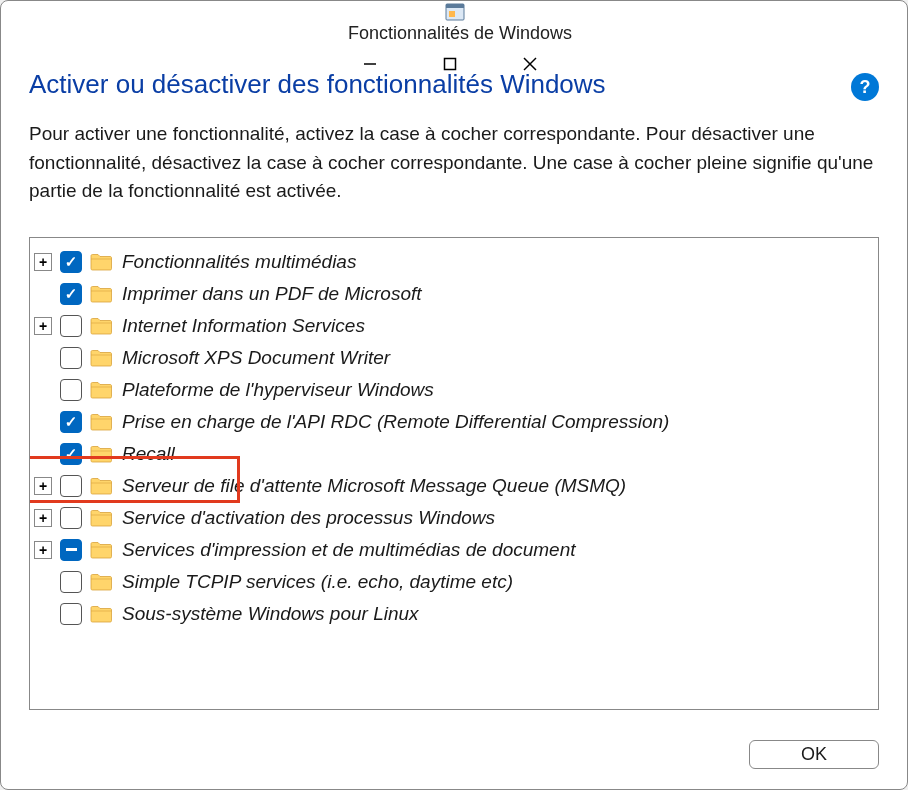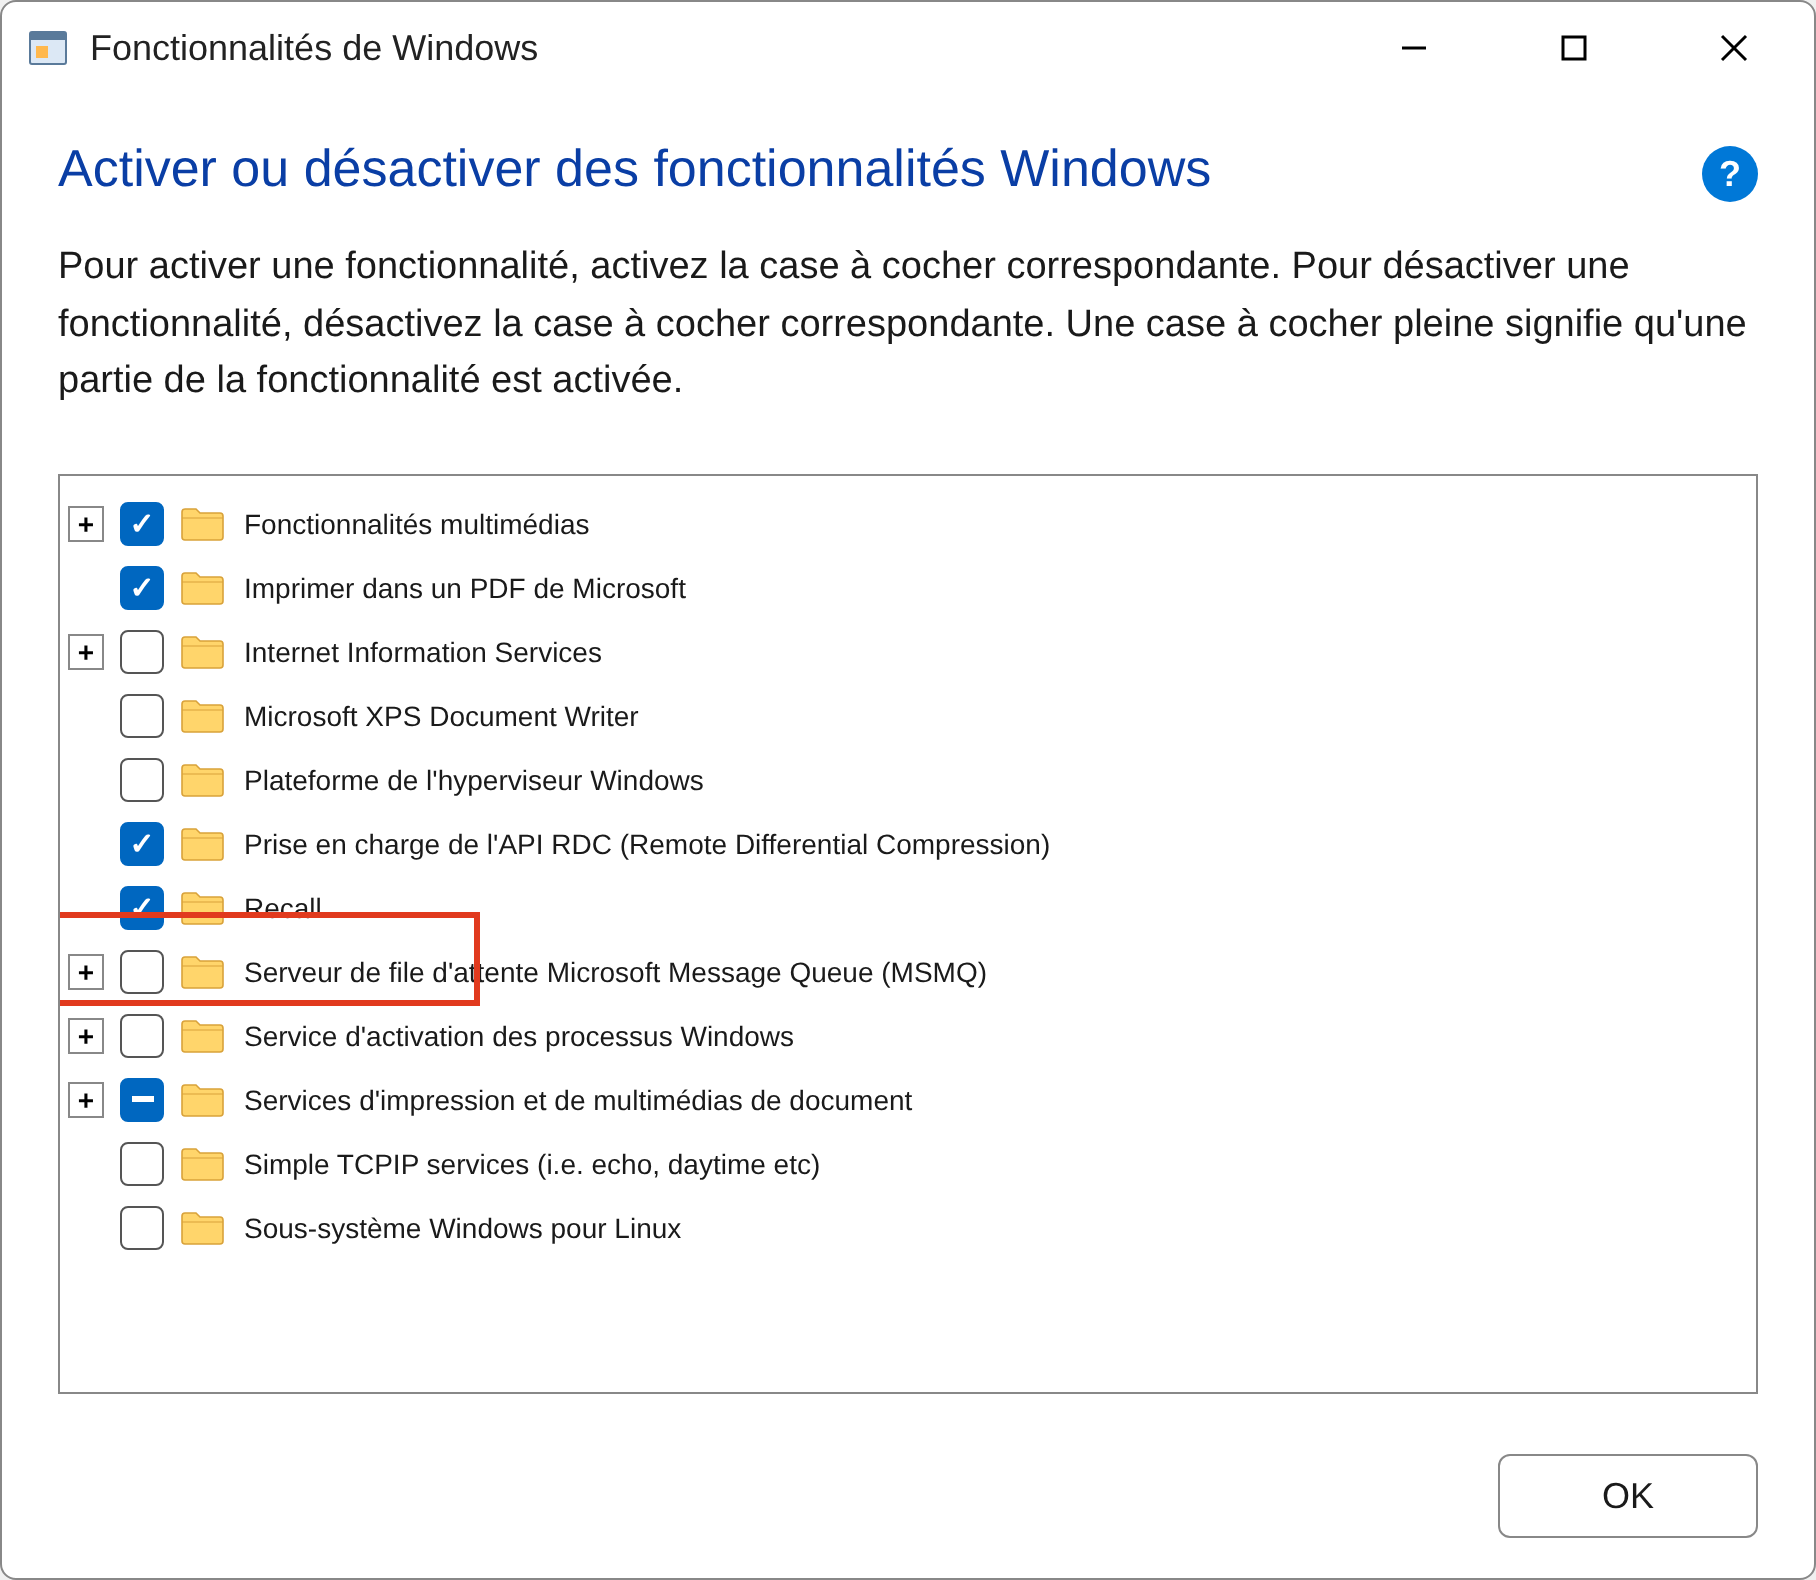--- a/index.html
+++ b/index.html
@@ -18,20 +18,21 @@
       border-radius: 8px;
       display: flex;
       flex-direction: column;
       position: relative;
     }
     .titlebar {
       display: flex;
       align-items: center;
       height: 46px;
       padding: 0 0 0 12px;
+      flex-direction: column;
     }
     .titlebar-icon {
       width: 22px;
       height: 22px;
       margin-right: 10px;
       position: relative;
     }
     .titlebar-icon svg { width: 22px; height: 22px; }
     .titlebar-title {
       font-size: 18px;
@@ -168,40 +169,41 @@
       height: 3px;
       background: #fff;
     }
     .folder-icon {
       width: 22px;
       height: 18px;
       margin-left: 4px;
       flex-shrink: 0;
     }
     .item-label {
-      font-size: 14px;
+      font-size: 19px;
       color: #1a1a1a;
       margin-left: 6px;
       white-space: nowrap;
+      font-style: italic;
     }
     .highlight-box {
       position: absolute;
       border: 3px solid #e13a1e;
       pointer-events: none;
       z-index: 10;
     }
     .button-row {
       display: flex;
       justify-content: flex-end;
       gap: 14px;
       padding: 18px 28px 20px 28px;
     }
     .btn {
       min-width: 130px;
-      height: 42px;
+      height: 29px;
       border: 1px solid #888;
       border-radius: 6px;
       background: #fff;
       font-size: 18px;
       color: #1a1a1a;
       cursor: pointer;
       display: flex;
       align-items: center;
       justify-content: center;
     }

